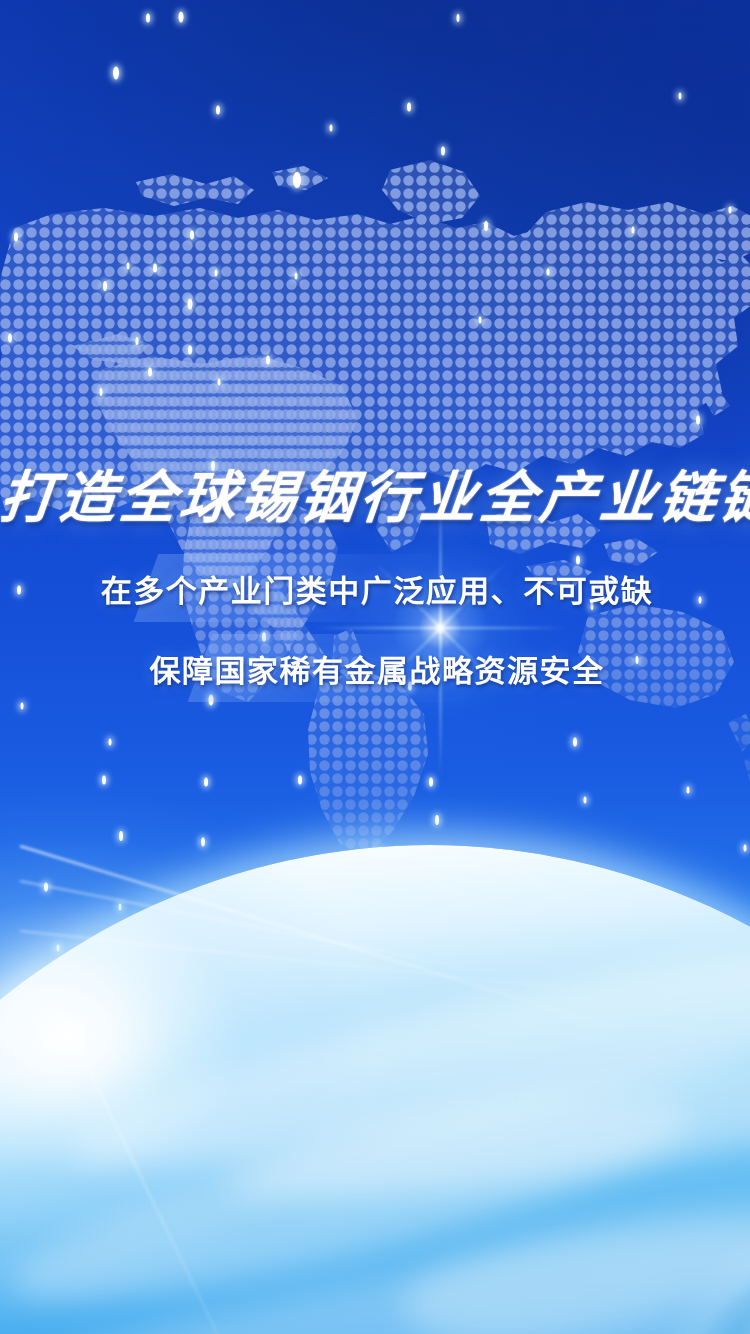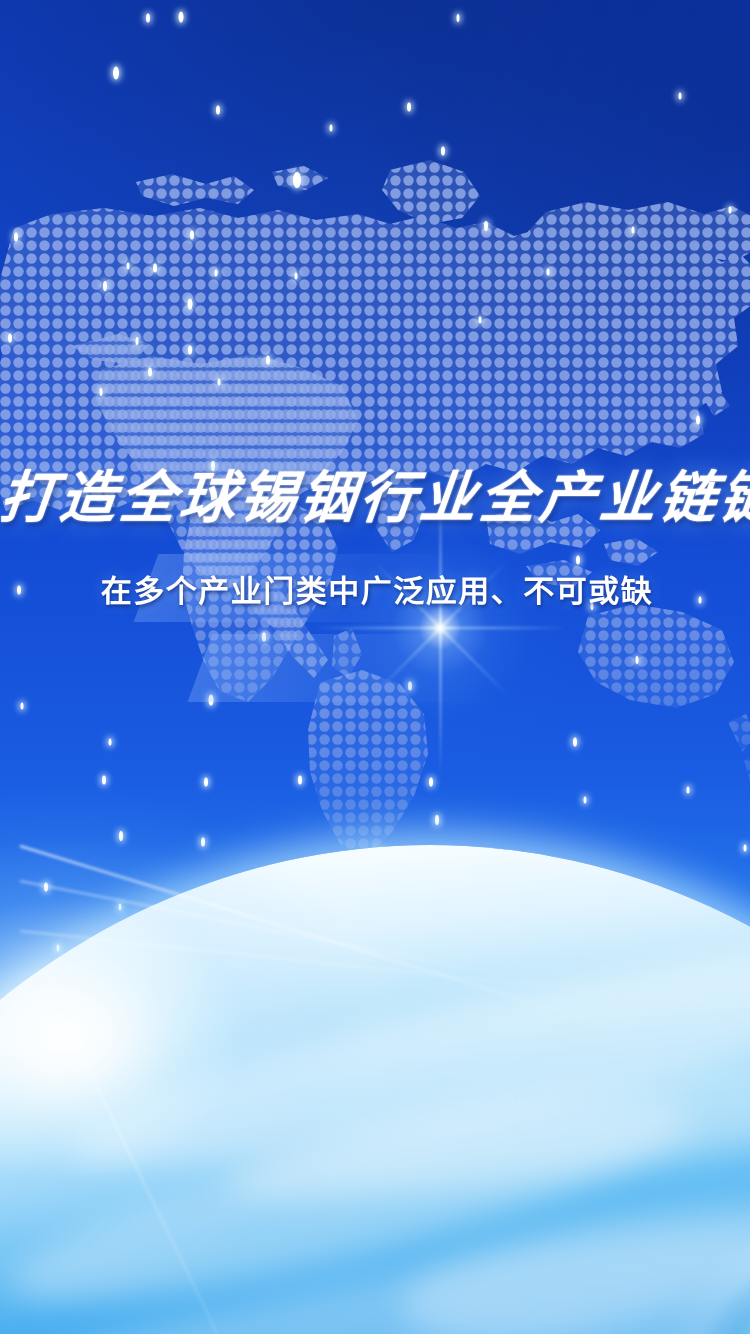--- a/index.html
+++ b/index.html
@@ -500,17 +500,18 @@
   <div class="subs">
 
     <div class="sub-row r1">
       <span class="sub-plate"></span>
       <span class="sub-text">在多个产业门类中广泛应用、不可或缺</span>
     </div>
 
 
     <div class="sub-row r3">
       <span class="sub-plate"></span>
+      <span class="sub-text">保障国家稀有金属战略资源安全</span>
     </div>
 
   </div>
 
 </div>
 
 </body></html>

